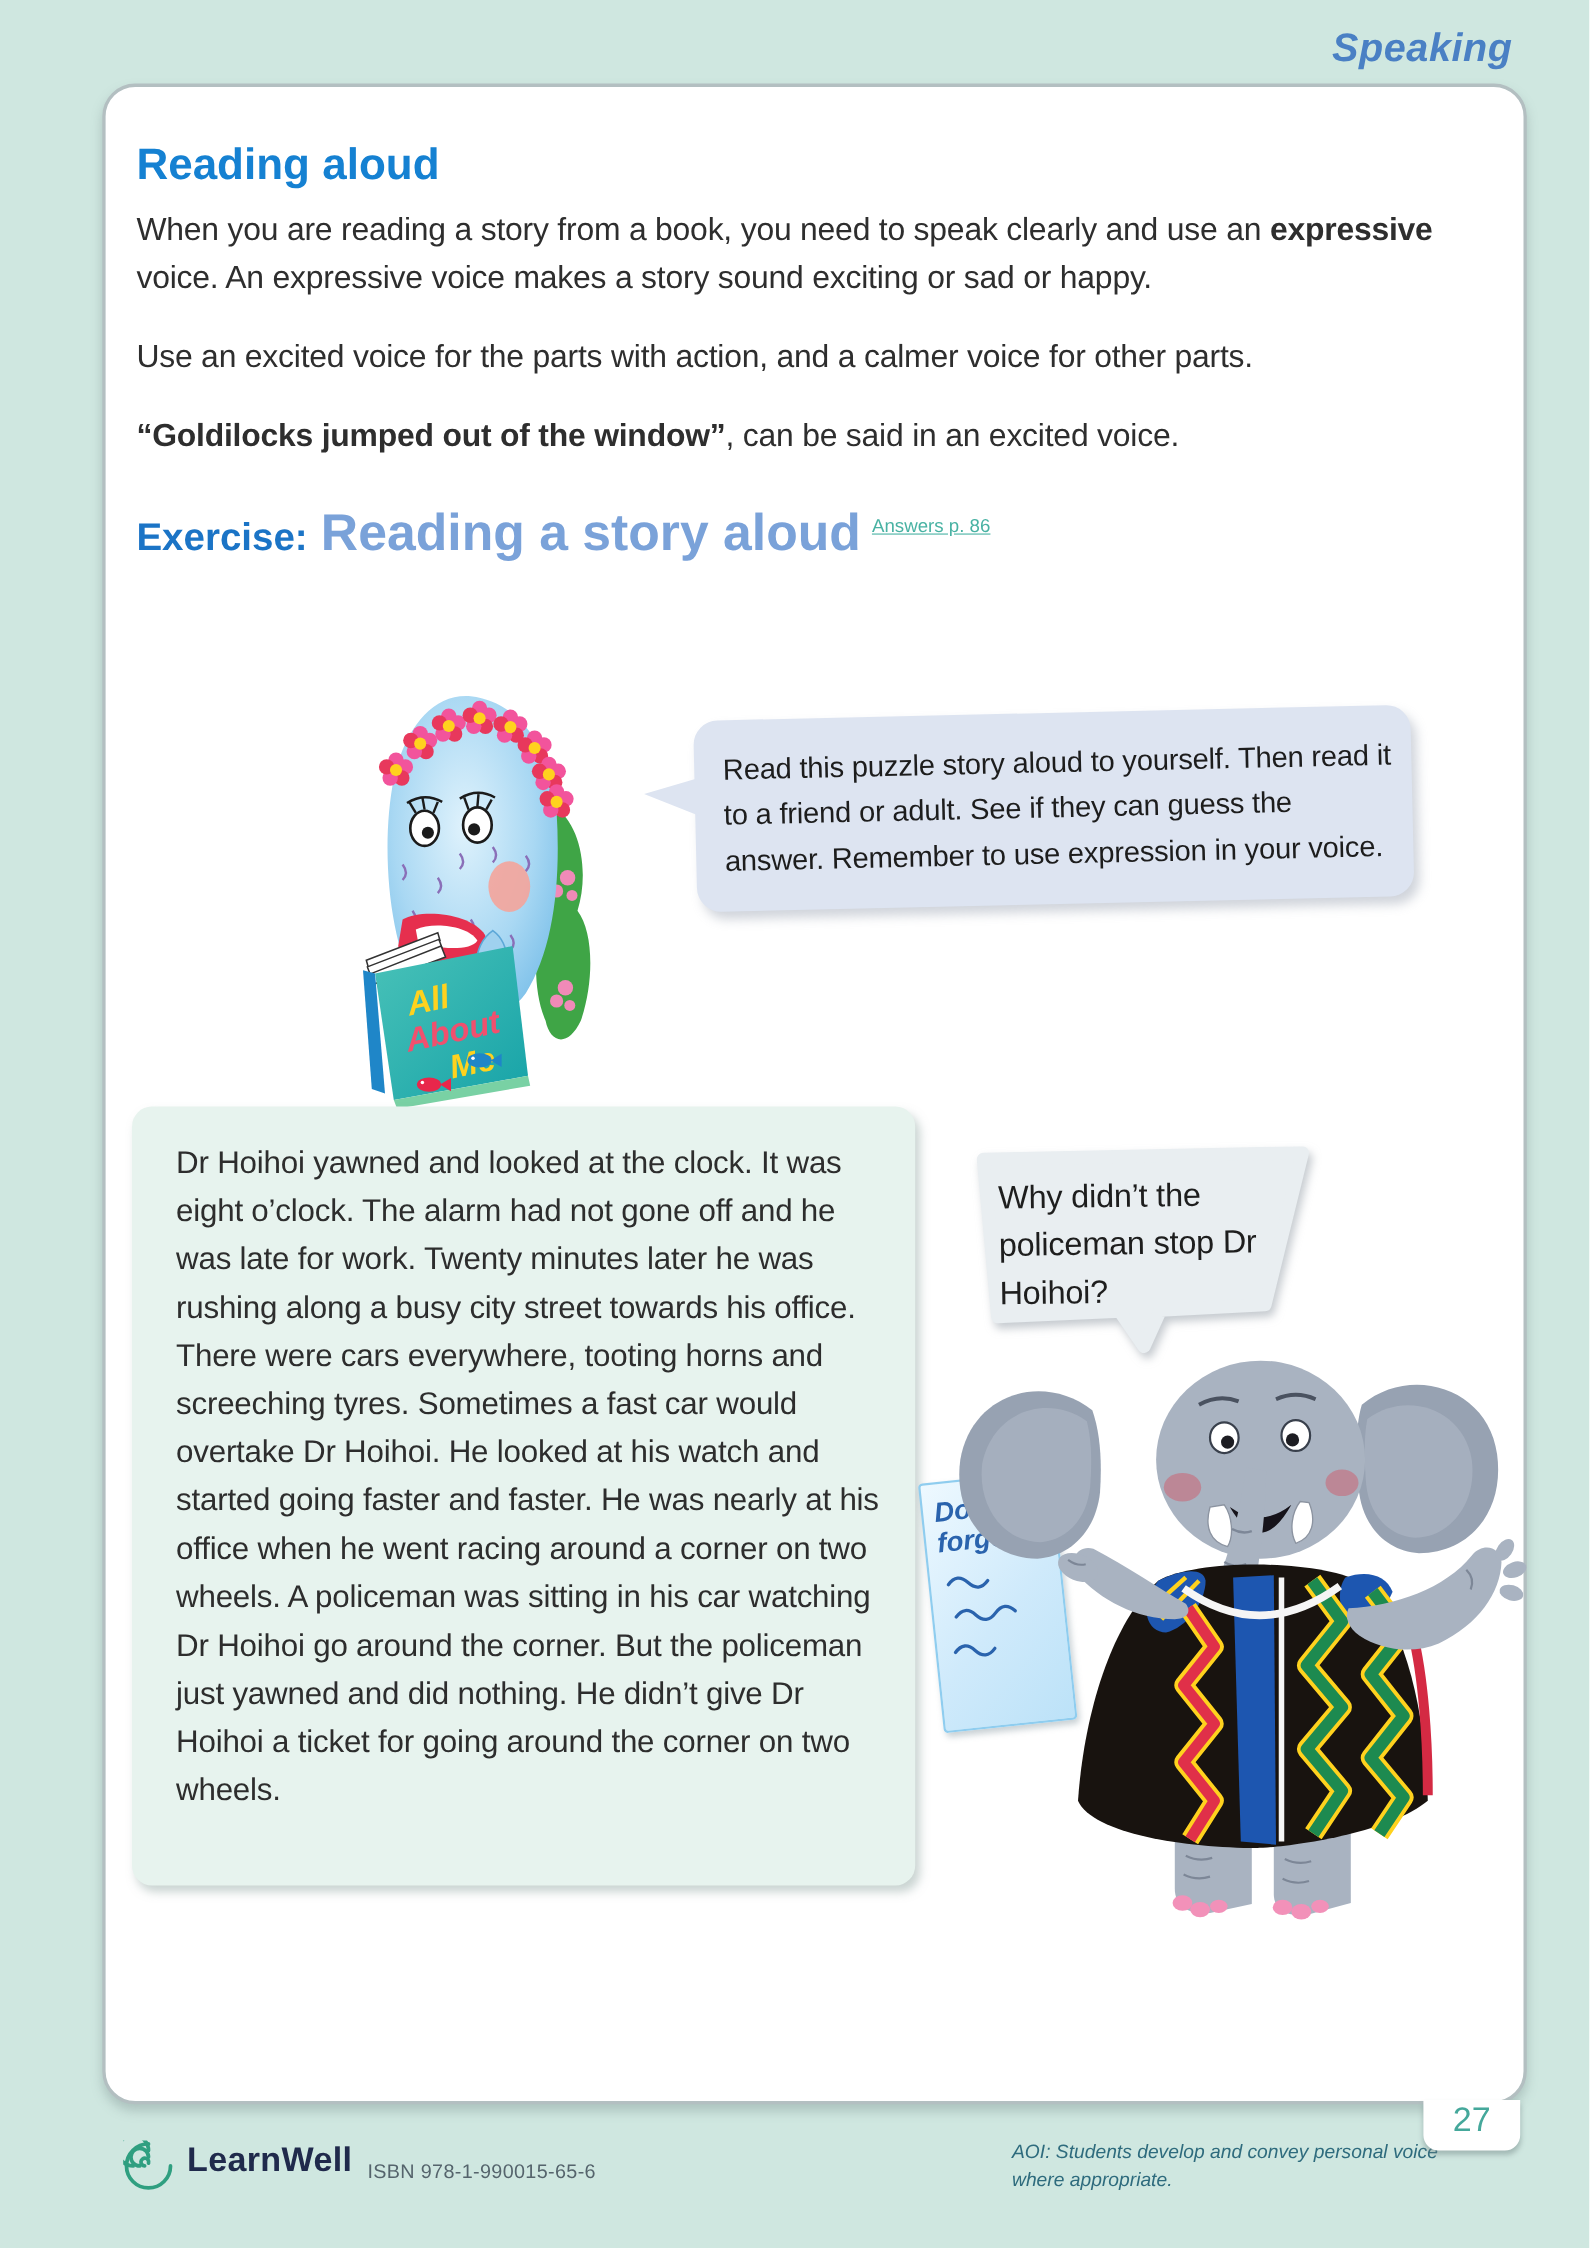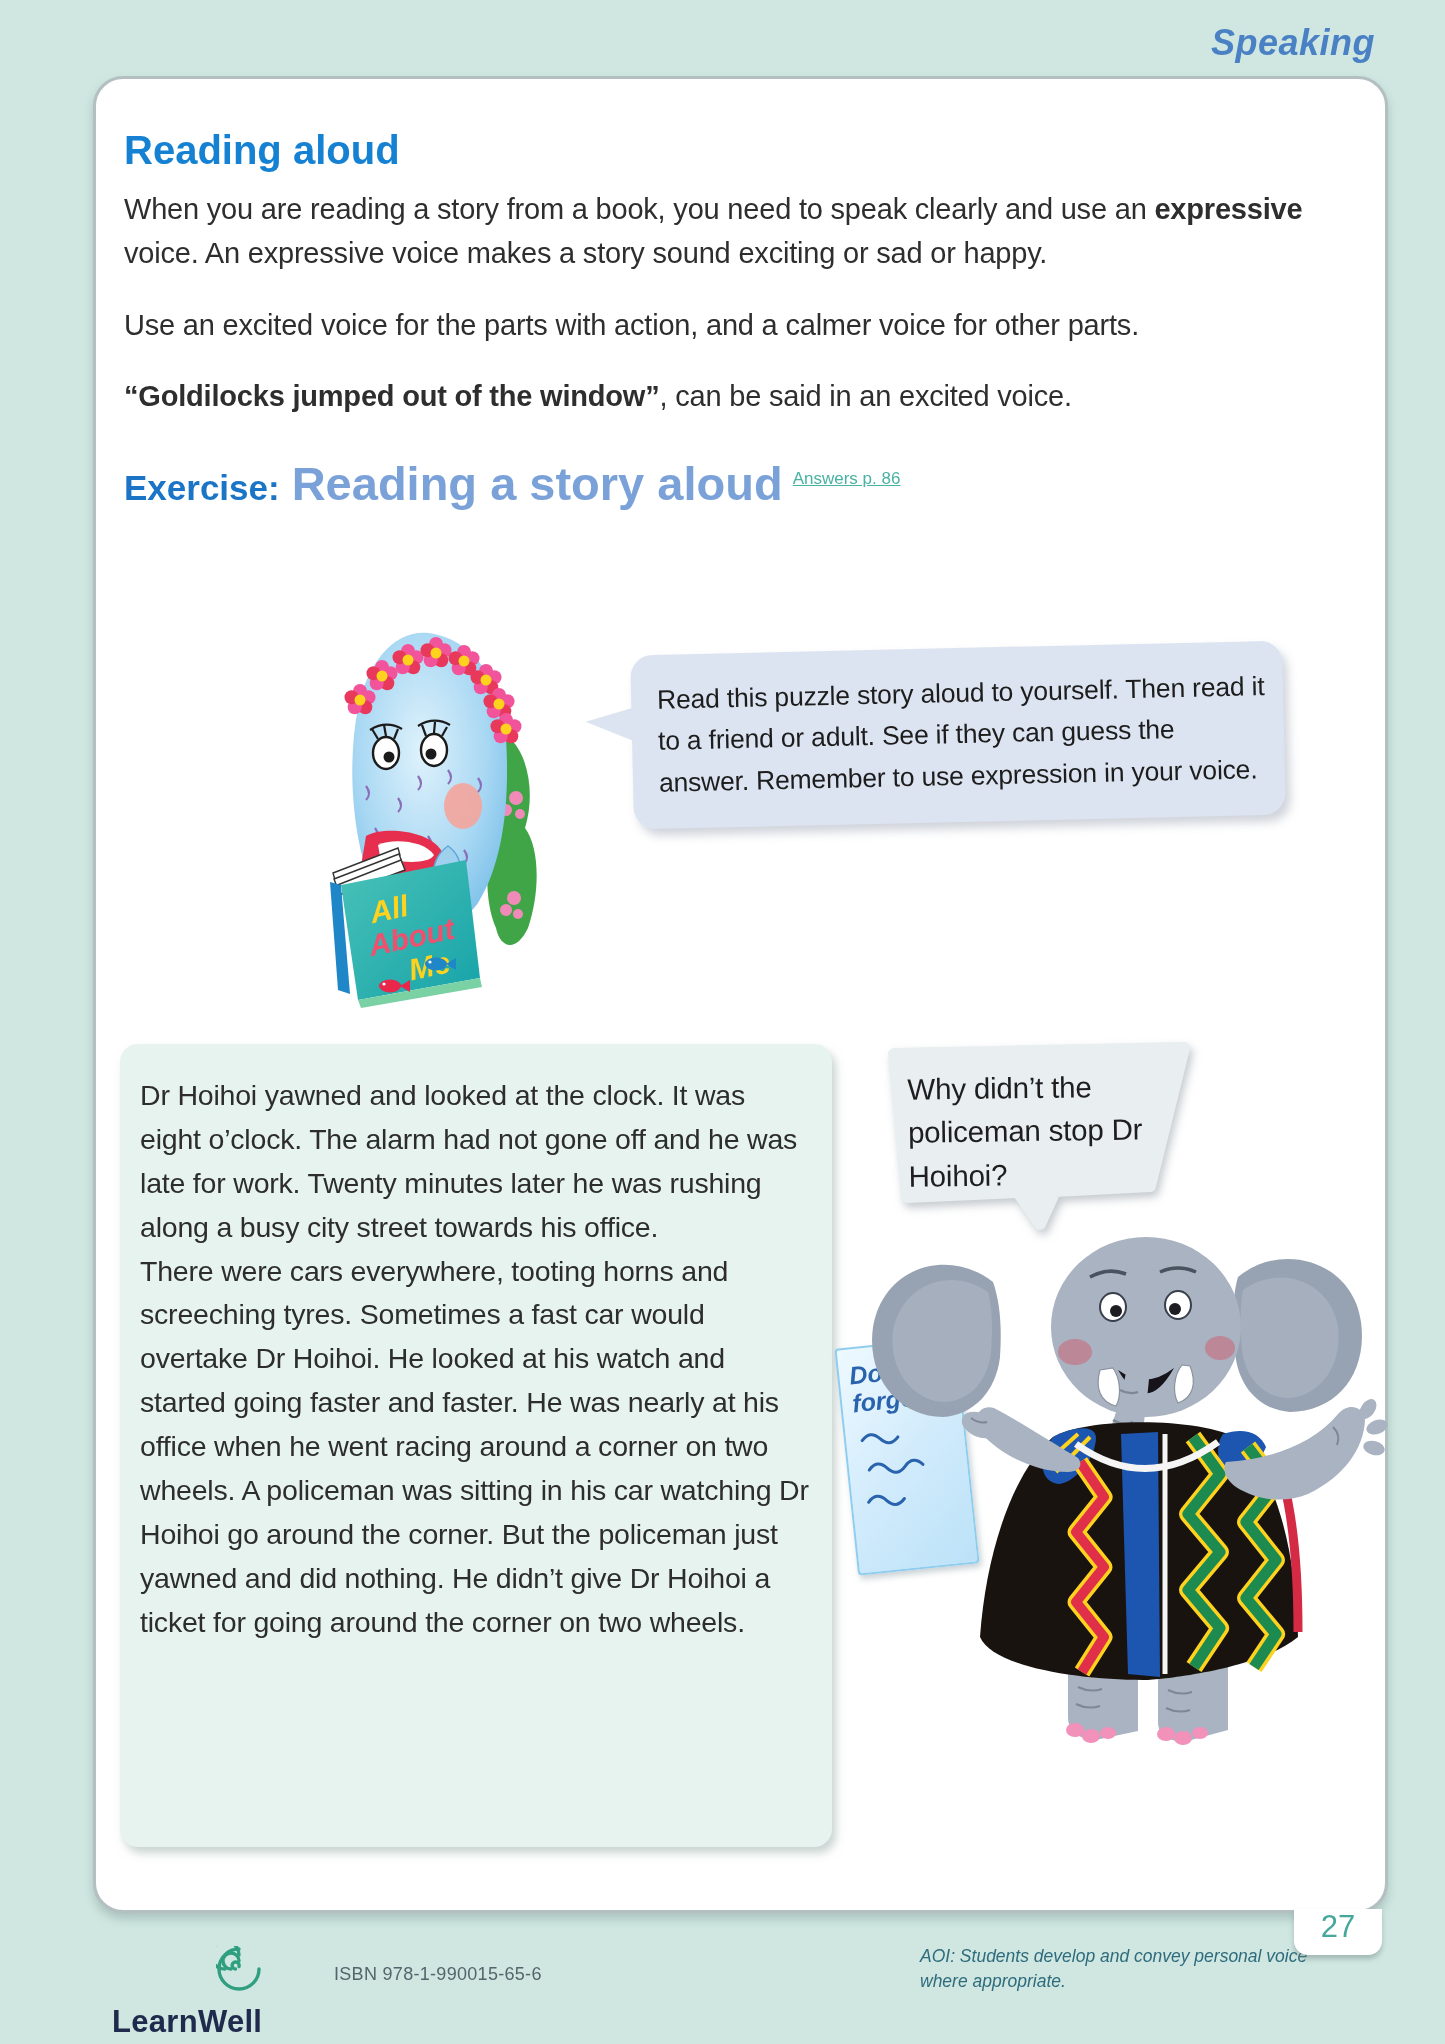--- a/index.html
+++ b/index.html
@@ -35,42 +35,42 @@
     padding:25px 18px 25px 26px;background:#dde4f1;border-radius:22px;
     transform:rotate(-1.3deg);font-size:26.5px;line-height:1.56;color:#1d1d1d;
     box-shadow:5px 7px 10px rgba(150,160,175,.45);z-index:2;letter-spacing:-0.2px;
   }
   .bubble1-tail{
     position:absolute;left:-46px;top:48px;width:0;height:0;
     border-top:20px solid transparent;border-bottom:16px solid transparent;
     border-right:52px solid #dde4f1;transform:rotate(6deg);
   }
   .story-box{
-    position:absolute;left:120px;top:1006px;width:712px;height:803px;box-sizing:border-box;
-    background:#e7f3ee;border-radius:18px;padding:30px 20px 0 20px;
+    position:absolute;left:120px;top:1006px;width:712px;height:708px;box-sizing:border-box;
+    background:#e7f3ee;border-radius:18px;padding:30px 20px 0 40px;
     font-size:28.5px;line-height:1.54;color:#2d2d2d;letter-spacing:-0.2px;
-    box-shadow:4px 6px 9px rgba(150,170,165,.5);z-index:2;margin-top:38px;
+    box-shadow:4px 6px 9px rgba(150,170,165,.5);z-index:2;
   }
   .story-box p{margin:0;}
   .bubble2-svg{position:absolute;left:878px;top:1042px;z-index:2;
     filter:drop-shadow(3px 5px 4px rgba(140,150,160,.5));}
   .bubble2-text{
     position:absolute;left:908px;top:1066px;width:250px;font-size:29.5px;line-height:1.47;
     color:#1e1e1e;transform:rotate(-0.8deg);z-index:2;letter-spacing:-0.2px;
   }
   .note{
     position:absolute;left:846px;top:1342px;width:122px;height:228px;box-sizing:border-box;
     transform:rotate(-6deg);background:linear-gradient(135deg,#eef9ff 0%,#cfeafb 55%,#bce2f8 100%);
     border:2px solid #8fcdef;border-radius:4px;padding:12px 6px 0 10px;
     box-shadow:2px 4px 6px rgba(120,140,150,.4);z-index:2;
   }
   .note-text{font-size:25px;font-weight:bold;font-style:italic;color:#2a63ad;line-height:1.12;display:block;}
   .note-squiggles{margin-top:10px;}
   .elephant-wrap{position:absolute;left:828px;top:1222px;z-index:3;}
-  .footer-logo{position:absolute;left:112px;top:1946px;display:flex;align-items:flex-end;gap:12px;z-index:0;flex-direction:column;}
+  .footer-logo{position:absolute;left:112px;top:1946px;display:flex;align-items:flex-start;gap:12px;z-index:0;}
   .brand{font-size:31px;font-weight:600;color:#202a4c;letter-spacing:.3px;}
   .isbn{position:absolute;left:334px;top:1964px;font-size:18px;color:#55646c;letter-spacing:.3px;z-index:0;}
   .aoi{position:absolute;left:920px;top:1944px;width:390px;font-size:17.5px;font-style:italic;
     color:#2e6b7d;line-height:1.45;z-index:0;}
   .page-tab{
     position:absolute;left:1294px;top:1909px;width:88px;height:46px;background:#ffffff;
     border-radius:0 0 14px 14px;box-shadow:0 4px 5px rgba(110,130,130,.45);
     display:flex;align-items:flex-start;justify-content:center;
     font-size:31px;color:#45a89b;z-index:2;
   }

